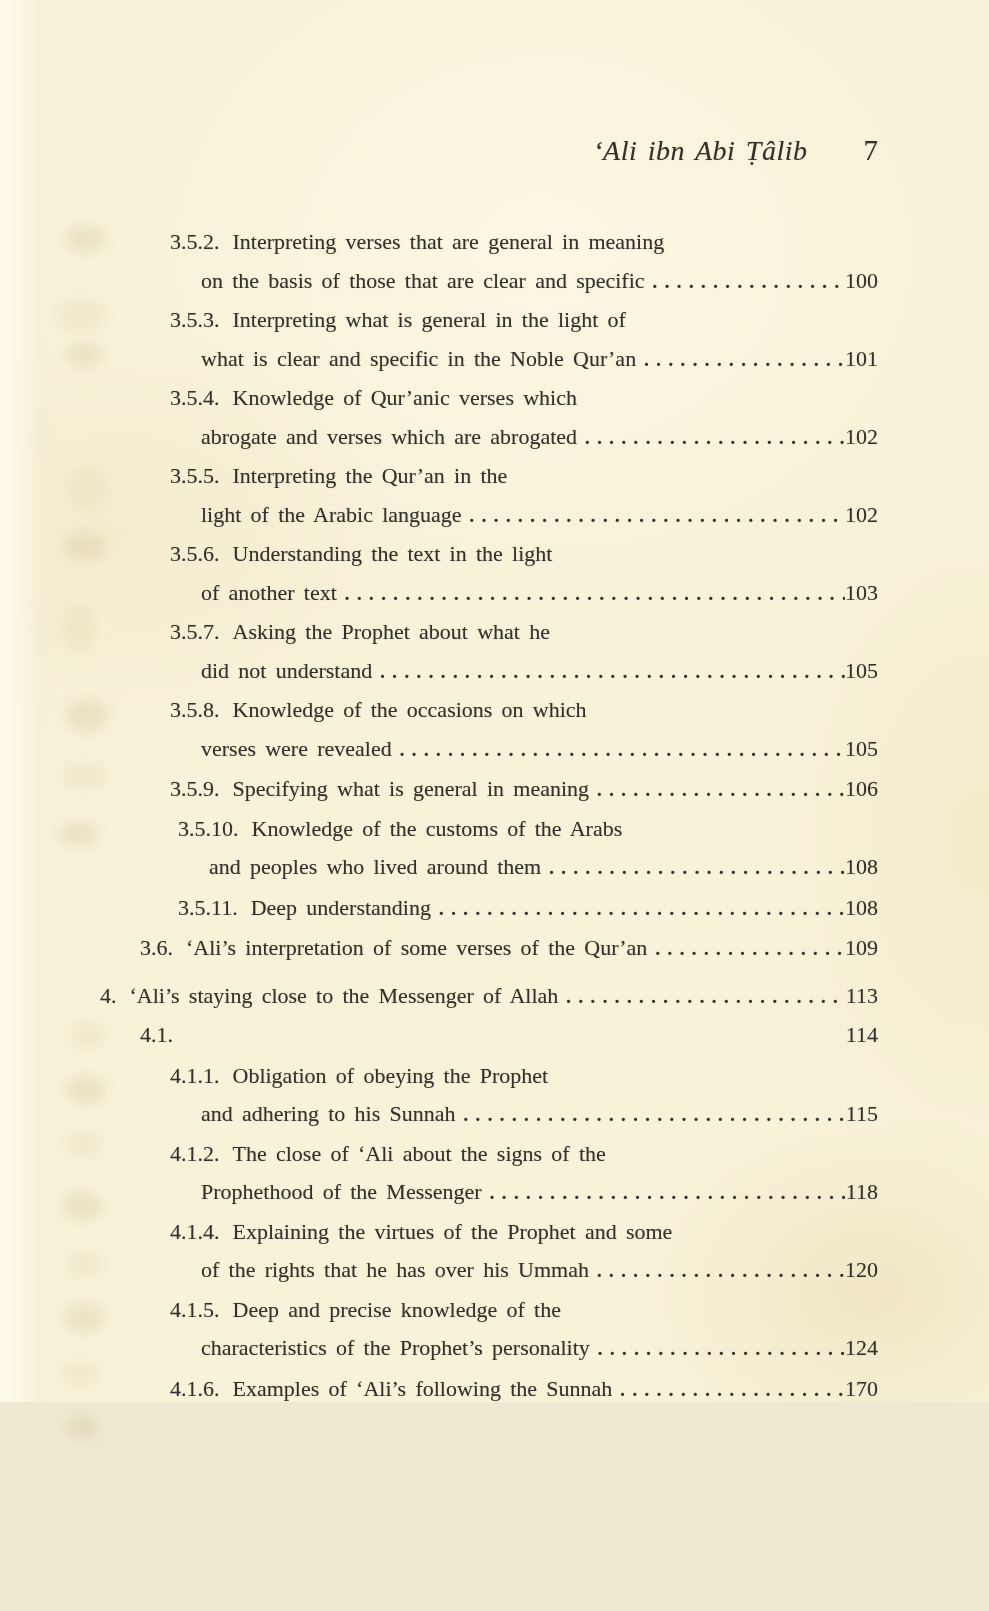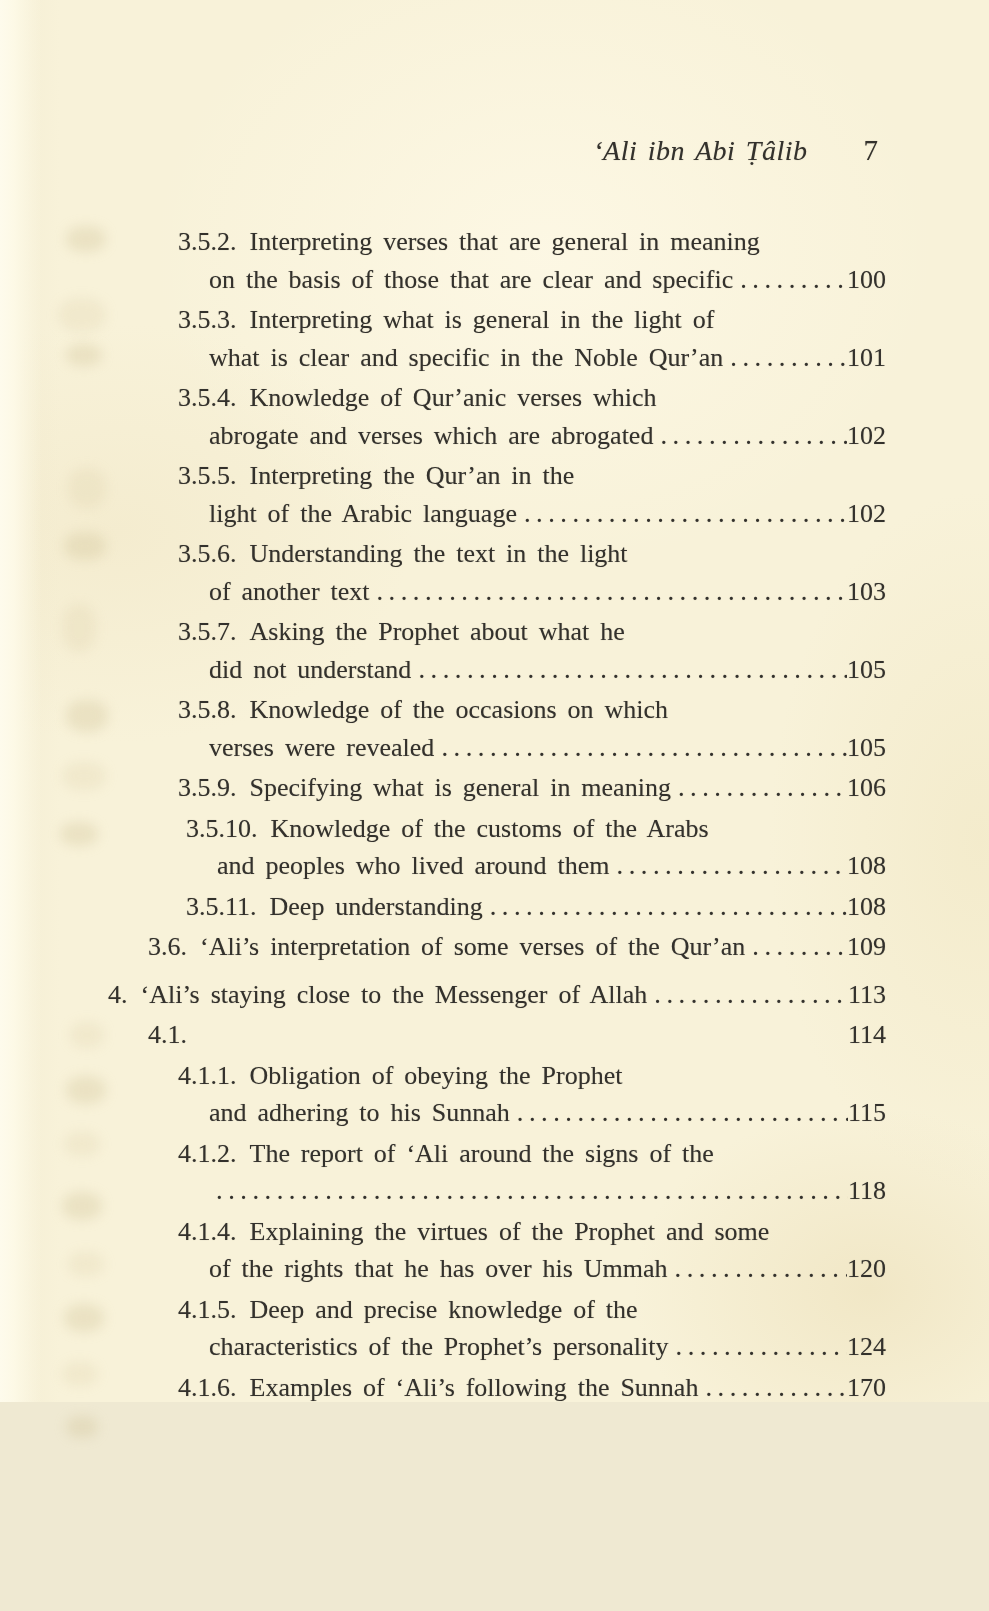--- a/index.html
+++ b/index.html
@@ -28,22 +28,22 @@
   .header{
     position:absolute;top:134px;right:111px;
     display:flex;align-items:baseline;
     text-shadow:0 0 1px rgba(51,49,44,0.35);
   }
   .running-title{
     font-style:italic;font-size:28px;letter-spacing:0.5px;word-spacing:3px;
   }
   .pagenum{font-size:29px;margin-left:56px;}
   .toc{
-    position:absolute;left:108px;top:223px;width:778px;
-    font-size:26px;word-spacing:0.17em;
+    position:absolute;left:100px;top:223px;width:778px;
+    font-size:22px;word-spacing:0.17em;
     text-shadow:0 0 1px rgba(51,49,44,0.33);
   }
   .entry{margin-top:3px;}
   .entry:first-child{margin-top:0;}
   .entry.lvl1{padding-left:0;margin-top:10px;}
   .entry.lvl2{padding-left:40px;}
   .entry.lvl3{padding-left:70px;}
   .entry.lvl3.wide{padding-left:78px;}
   .line{display:flex;align-items:baseline;height:37.5px;line-height:37.5px;white-space:nowrap;}
   .line.cont{padding-left:31px;}
@@ -218,23 +218,24 @@
         </div>
         <div class="line cont">
           <span class="txt">and adhering to his Sunnah</span>
           <span class="dots"><i></i></span>
           <span class="pg">115</span>
         </div>
       </div>
       <div class="entry lvl3">
         <div class="line first">
           <span class="num">4.1.2.</span>
-          <span class="txt">The report of ‘Ali around the signs of the</span>
-        </div>
-        <div class="line cont">
+          <span class="txt">The close of ‘Ali about the signs of the</span>
+        </div>
+        <div class="line cont">
+          <span class="txt">Prophethood of the Messenger</span>
           <span class="dots"><i></i></span>
           <span class="pg">118</span>
         </div>
       </div>
       <div class="entry lvl3">
         <div class="line first">
           <span class="num">4.1.4.</span>
           <span class="txt">Explaining the virtues of the Prophet and some</span>
         </div>
         <div class="line cont">

